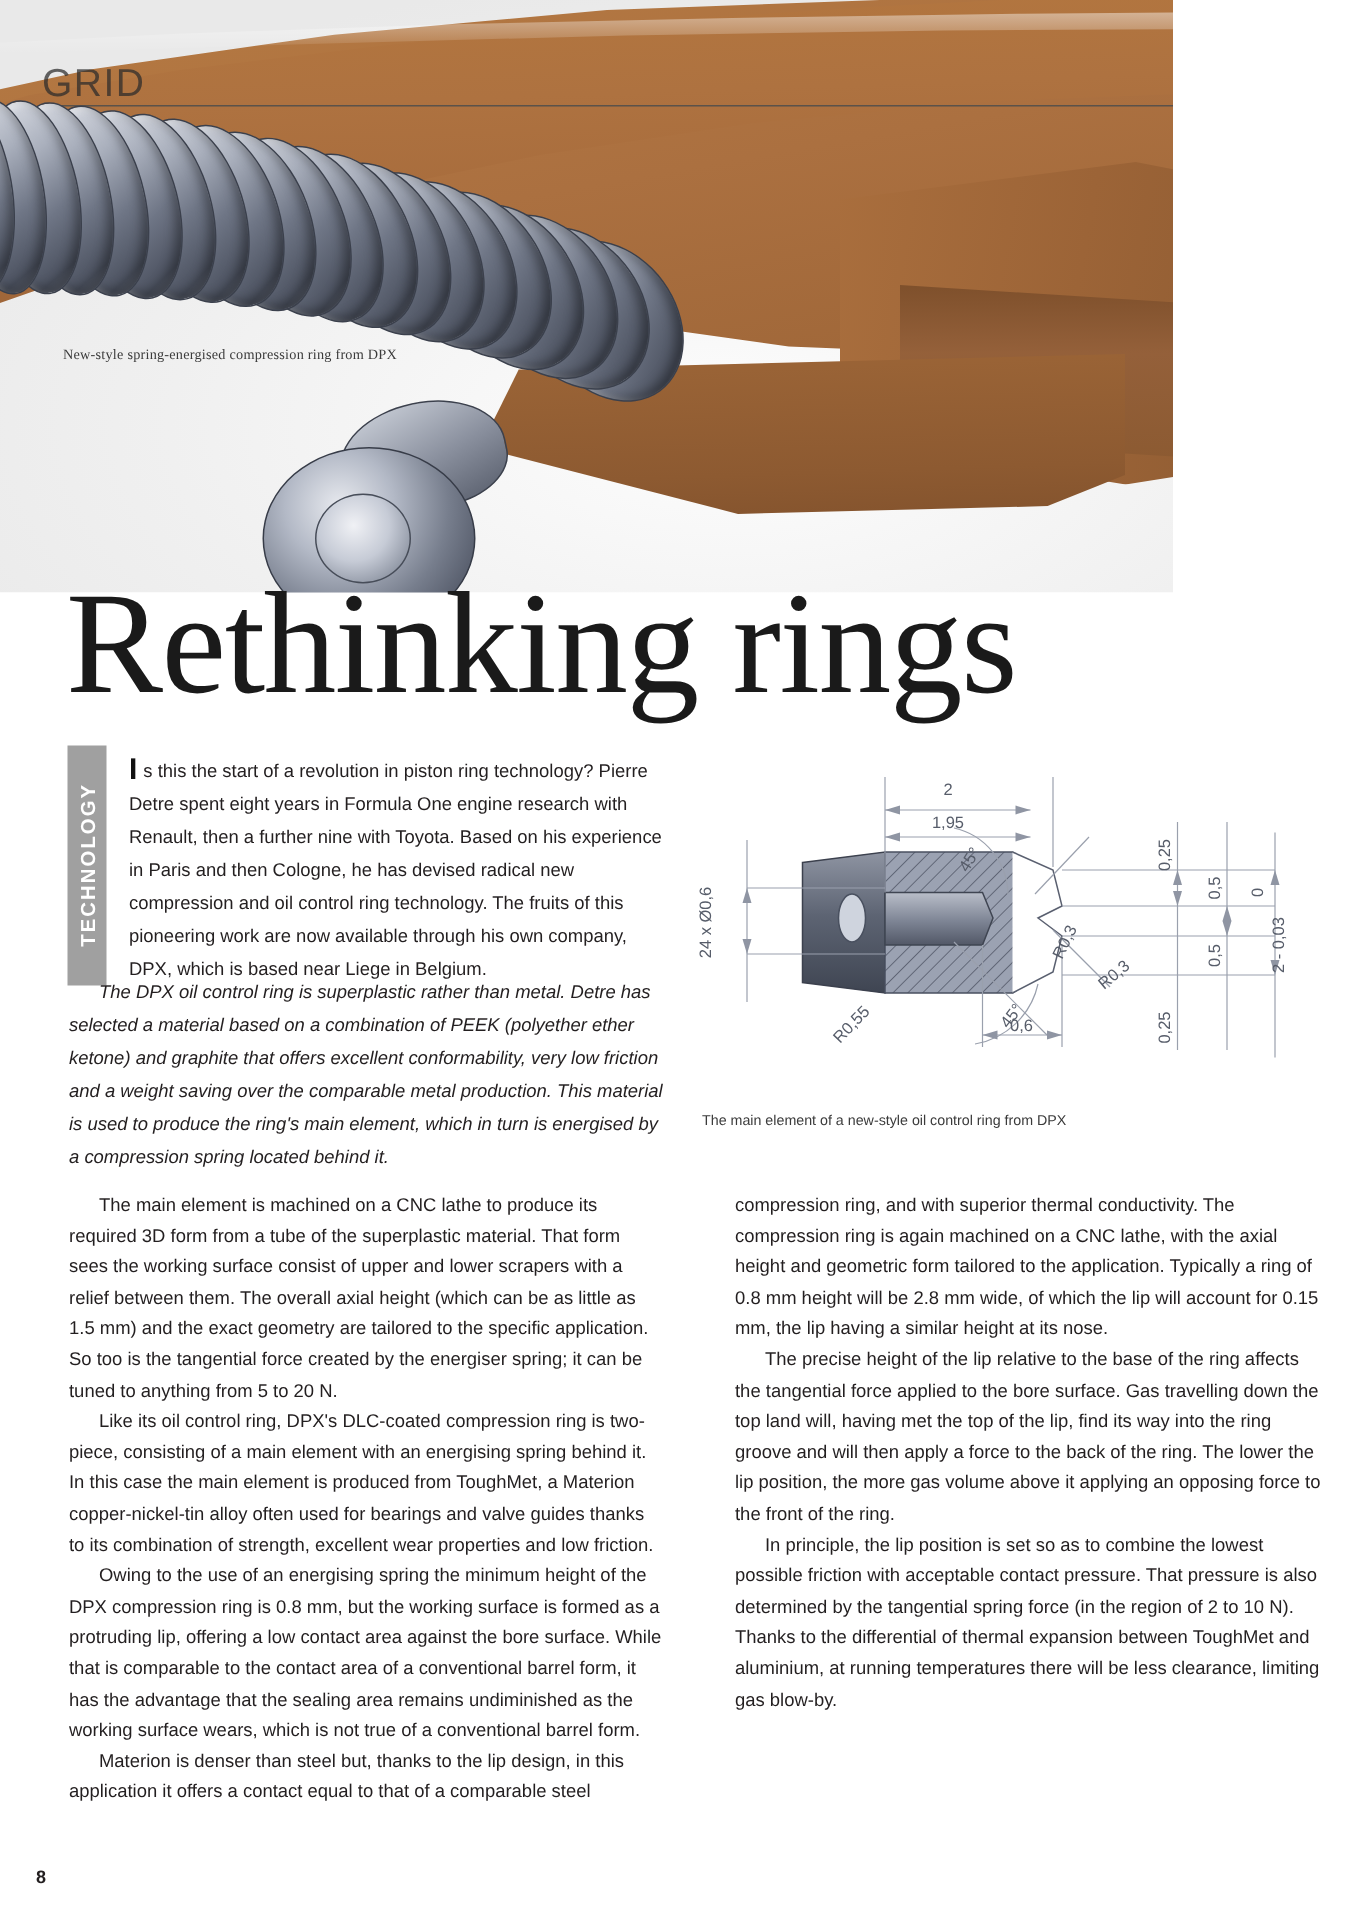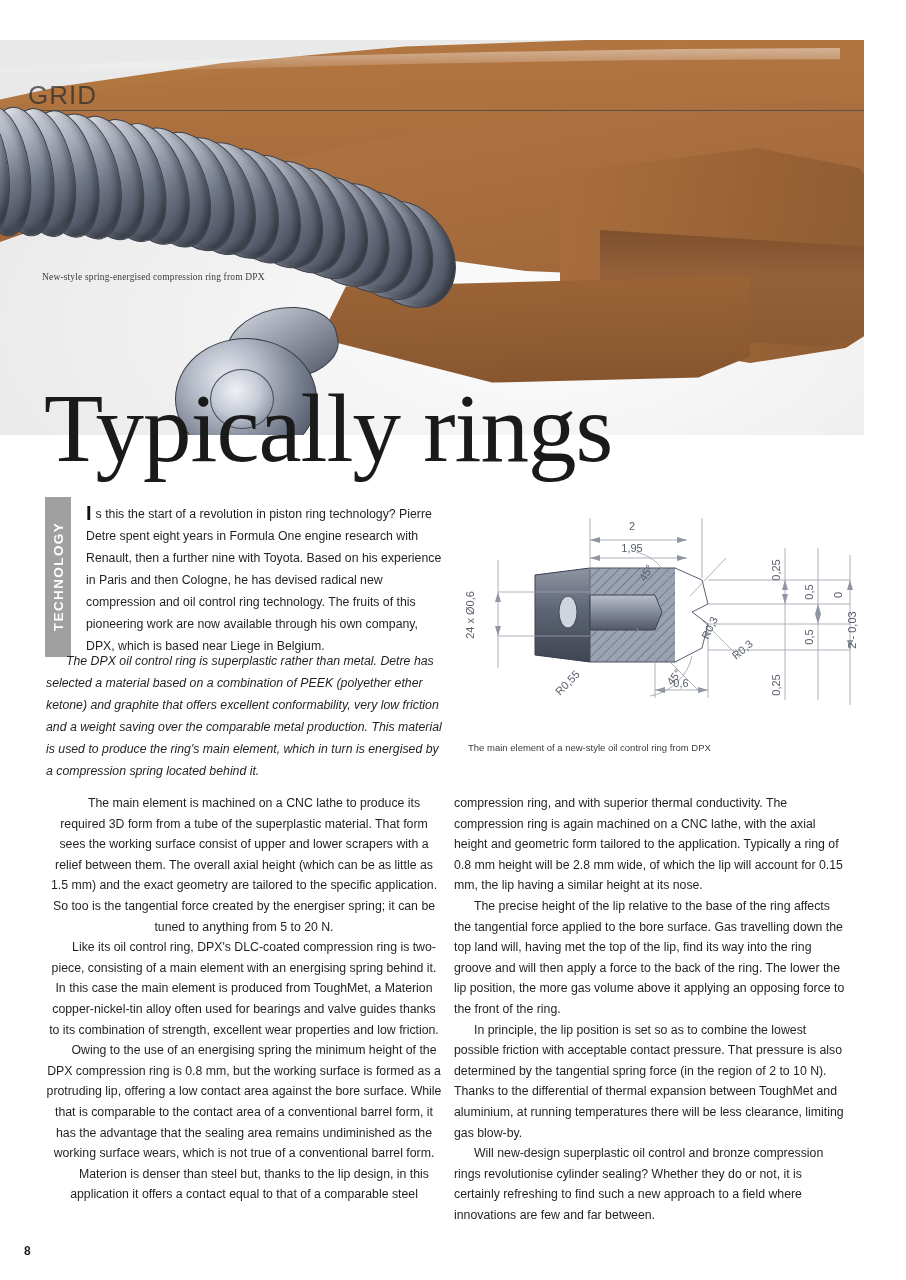--- a/index.html
+++ b/index.html
@@ -7,22 +7,22 @@
     width:906px;height:1280px;
     background:#ffffff;
     font-family:"Liberation Sans", sans-serif;
     color:#231f20;
     position:relative;
     overflow:hidden;
   }
   .page{position:relative;width:906px;height:1280px;}
 
   
-  .hero{position:absolute;left:0;top:0;width:864px;height:395px;overflow:hidden;
-        background:linear-gradient(180deg,#ffffff 0%,#fbfbfb 55%,#f2f2f2 78%,#ffffff 100%);margin-top:40px;}
+  .hero{position:absolute;left:0;top:0;width:782px;height:395px;overflow:hidden;
+        background:linear-gradient(180deg,#ffffff 0%,#fbfbfb 55%,#f2f2f2 78%,#ffffff 100%);}
   .hero-sky{position:absolute;inset:0;background:
       radial-gradient(ellipse 620px 300px at 62% 72%, #fdfdfd 0%, #f0f0f0 60%, #e9e9e9 100%);}
 
   
   .bronze{position:absolute;}
   .bronze-top{
     left:-40px;top:-8px;width:1000px;height:210px;
     background:linear-gradient(178deg,#b4773f 0%,#ae7240 35%,#a66b3c 70%,#9a6236 100%);
     clip-path:polygon(0% 42%, 6% 34%, 16% 26%, 30% 18%, 46% 11%, 62% 6%, 78% 2%, 92% 0%, 100% 0%, 100% 36%, 86% 33%, 70% 36%, 54% 43%, 40% 53%, 28% 65%, 18% 78%, 10% 90%, 4% 100%, 0% 100%);
   }
@@ -89,22 +89,22 @@
   .intro p{margin:0;}
   .intro .first{text-indent:0;}
   .dropcap{float:left;font-size:20px;line-height:17px;font-weight:bold;margin:2px 4px 0 0;color:#111;}
 
   .intro-wide{position:absolute;left:46px;top:650px;width:396px;font-size:12.3px;line-height:22px;color:#231f20;}
   .intro-wide p{margin:0;font-style:italic;}
   .ind{text-indent:20px;}
 
   .col{position:absolute;top:793px;font-size:12.3px;line-height:20.6px;color:#231f20;}
   .col p{margin:0;}
-  .col-left{left:46px;width:396px;text-align:center;}
-  .col-right{left:454px;width:396px;}
+  .col-left{left:46px;width:396px;}
+  .col-right{left:490px;width:396px;}
 
   
   .cad{position:absolute;left:440px;top:500px;width:430px;height:230px;}
   .cad svg{display:block;}
   .cad-cap{position:absolute;left:468px;top:742px;font-size:9.5px;color:#3b3b3b;}
 
   .pagenum{position:absolute;left:24px;top:1244px;font-size:12px;font-weight:bold;color:#231f20;}
 </style>
 </head>
 <body>
@@ -147,21 +147,21 @@
         </div>
       <div class="coil-tail"></div>
       <div class="coil-lower"></div>
     </div>
 
     <div class="masthead">GRID</div>
     <div class="rule"></div>
     <div class="hero-cap">New-style spring-energised compression ring from DPX</div>
   </div>
 
-  <div class="headline">Typically rings</div>
+  <div class="headline">Rethinking rings</div>
 
   <div class="techtab">
     <span>TECHNOLOGY</span>
   </div>
 
   <div class="intro">
     <p class="first">
       <span class="dropcap">I</span><span>s this the start of a revolution in piston ring technology? Pierre Detre spent eight years in Formula One engine research with Renault, then a further nine with Toyota. Based on his experience in Paris and then Cologne, he has devised radical new compression and oil control ring technology. The fruits of this pioneering work are now available through his own company, DPX, which is based near Liege in Belgium.</span>
     </p>
   </div>
@@ -264,17 +264,16 @@
     <p class="ind">The main element is machined on a CNC lathe to produce its required 3D form from a tube of the superplastic material. That form sees the working surface consist of upper and lower scrapers with a relief between them. The overall axial height (which can be as little as 1.5 mm) and the exact geometry are tailored to the specific application. So too is the tangential force created by the energiser spring; it can be tuned to anything from 5 to 20 N.</p>
     <p class="ind">Like its oil control ring, DPX's DLC-coated compression ring is two-piece, consisting of a main element with an energising spring behind it. In this case the main element is produced from ToughMet, a Materion copper-nickel-tin alloy often used for bearings and valve guides thanks to its combination of strength, excellent wear properties and low friction.</p>
     <p class="ind">Owing to the use of an energising spring the minimum height of the DPX compression ring is 0.8 mm, but the working surface is formed as a protruding lip, offering a low contact area against the bore surface. While that is comparable to the contact area of a conventional barrel form, it has the advantage that the sealing area remains undiminished as the working surface wears, which is not true of a conventional barrel form.</p>
     <p class="ind">Materion is denser than steel but, thanks to the lip design, in this application it offers a contact equal to that of a comparable steel</p>
   </div>
 
   <div class="col col-right">
     <p>compression ring, and with superior thermal conductivity. The compression ring is again machined on a CNC lathe, with the axial height and geometric form tailored to the application. Typically a ring of 0.8 mm height will be 2.8 mm wide, of which the lip will account for 0.15 mm, the lip having a similar height at its nose.</p>
     <p class="ind">The precise height of the lip relative to the base of the ring affects the tangential force applied to the bore surface. Gas travelling down the top land will, having met the top of the lip, find its way into the ring groove and will then apply a force to the back of the ring. The lower the lip position, the more gas volume above it applying an opposing force to the front of the ring.</p>
     <p class="ind">In principle, the lip position is set so as to combine the lowest possible friction with acceptable contact pressure. That pressure is also determined by the tangential spring force (in the region of 2 to 10 N). Thanks to the differential of thermal expansion between ToughMet and aluminium, at running temperatures there will be less clearance, limiting gas blow-by.</p>
-    <p class="ind">Will new-design superplastic oil control and bronze compression rings revolutionise cylinder sealing? Whether they do or not, it is certainly refreshing to find such a new approach to a field where innovations are few and far between.</p>
   </div>
 
   <div class="pagenum">8</div>
 </div>
 
 </body></html>

